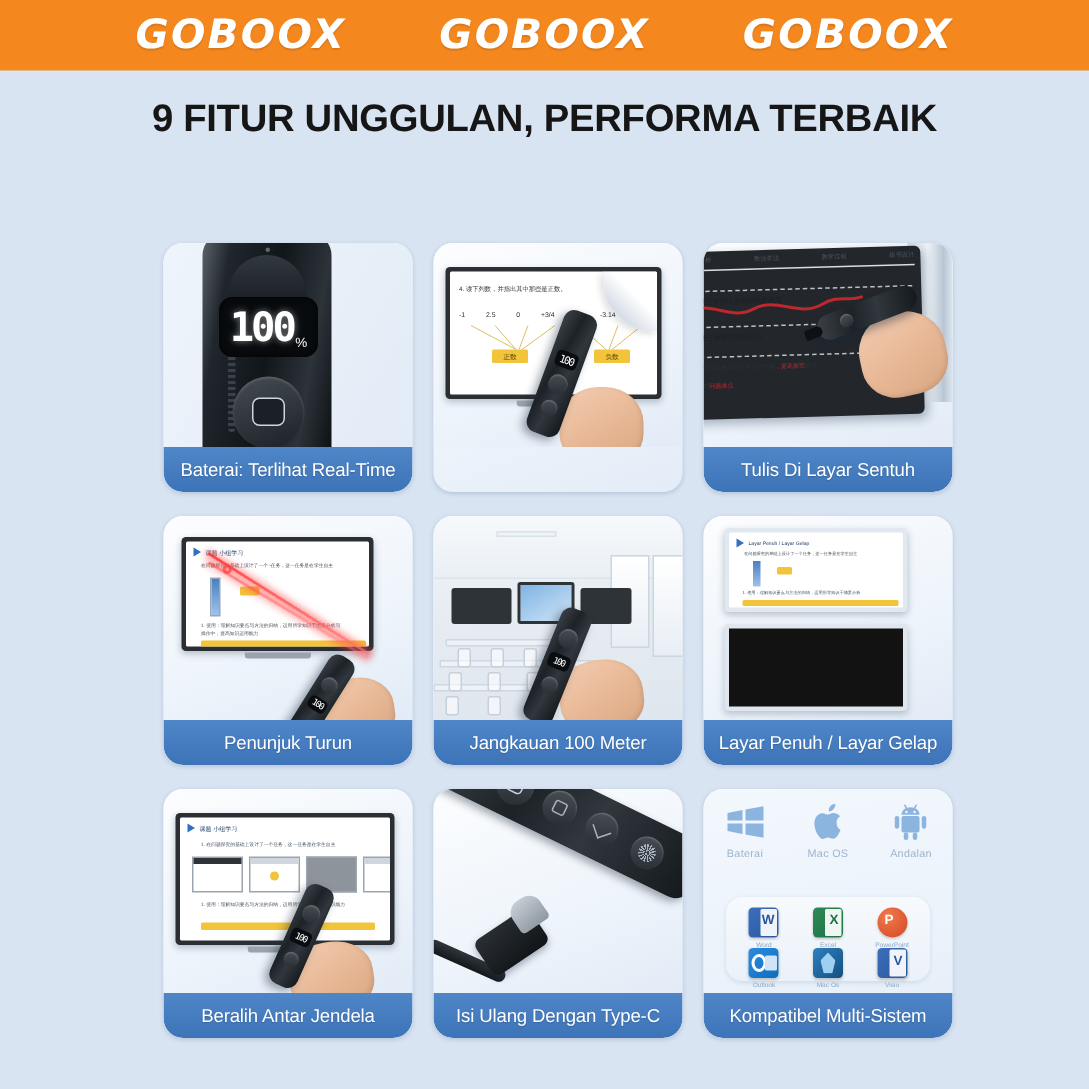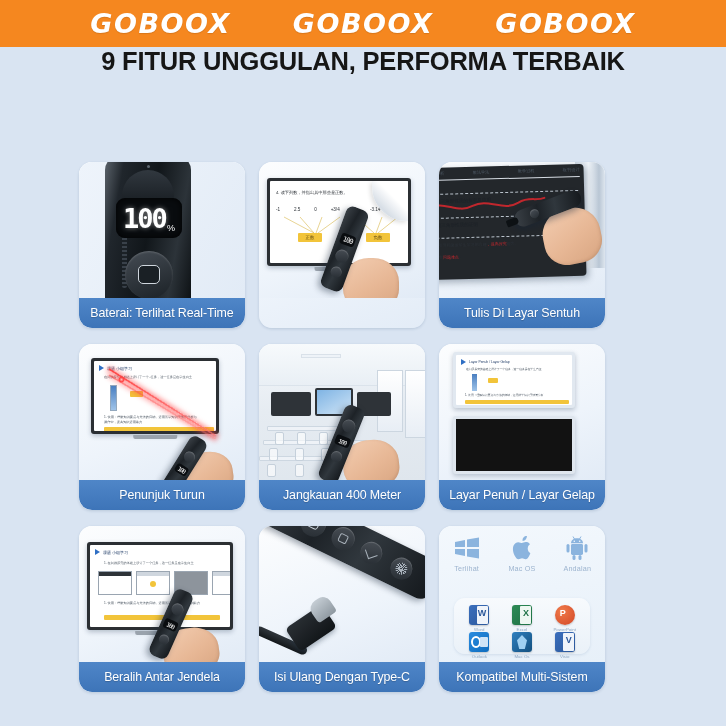--- a/index.html
+++ b/index.html
@@ -22,34 +22,34 @@
     color: #ffffff;
     font-size: 27px;
     font-weight: 800;
     font-style: italic;
     letter-spacing: 1.5px;
     font-family: "DejaVu Sans", sans-serif;
     text-shadow: 0 1px 1px rgba(0,0,0,.12);
   }
 
   
-  .titles { text-align: center; }
+  .titles { text-align: center; padding-top: 18px; }
   .title-main {
     font-size: 25.5px; font-weight: 700; color: #161616;
     letter-spacing: -0.2px; line-height: 1.1;
   }
   .title-sub {
     font-size: 23px; font-weight: 400; color: #1a1a1a;
     margin-top: 9px; letter-spacing: -0.1px;
   }
 
   
   .grid {
     position: absolute;
-    left: 79px; top: 162px;
+    left: 109px; top: 162px;
     width: 546px;
     display: grid;
     grid-template-columns: repeat(3, 166px);
     grid-template-rows: repeat(3, 166px);
     column-gap: 14px;
     row-gap: 16px;
   }
   .card {
     position: relative;
     width: 166px; height: 166px;
@@ -455,21 +455,21 @@
           <div class="chair" style="left:36px;top:120px;"></div>
           <div class="chair" style="left:64px;top:120px;"></div>
         </div>
         <div class="hand" style="left:84px;top:96px;width:56px;height:48px;transform:rotate(-6deg);"></div>
         <div class="pen" style="left:72px;top:60px;width:21px;height:80px;transform:rotate(22deg);">
           <div class="btn" style="left:4px;top:14px;width:13px;height:13px;"></div>
           <div class="disp" style="left:3px;top:32px;width:15px;height:10px;font-size:6px;">100</div>
           <div class="btn" style="left:5px;top:48px;width:11px;height:11px;"></div>
         </div>
       </div>
-      <div class="caption">Jangkauan 400 Meter</div>
+      <div class="caption">Jangkauan 100 Meter</div>
     </div>
 
     <div class="card">
       <div class="media">
         <div class="tv" style="left:14px;top:8px;width:122px;height:56px;background:#e1e8f0;padding:3px;">
           <div class="screen">
             <div class="slidehdr">
               <span class="tri"></span>
               <span style="font-size:3.4px;color:#1f3b66;">Layar Penuh / Layar Gelap</span>
             </div>
@@ -550,21 +550,21 @@
 
           <div class="os-item">
             <svg width="26" height="24" viewBox="0 0 26 24">
               <g fill="#8bb4de">
                 <path d="M1,6 L11,4 L11,11 L1,11 Z"></path>
                 <path d="M13,3.6 L25,1.5 L25,11 L13,11 Z"></path>
                 <path d="M1,13 L11,13 L11,20 L1,18 Z"></path>
                 <path d="M13,13 L25,13 L25,22.5 L13,20.4 Z"></path>
               </g>
             </svg>
-            <div class="os-label">Terlihat</div>
+            <div class="os-label">Baterai</div>
           </div>
 
           <div class="os-item">
             <svg width="26" height="24" viewBox="0 0 26 26">
               <g fill="#8bb4de">
                 <path d="M13.8,5.4c1.2,0,2.6-0.8,3.4-1.9c0.7-1,1.3-2.4,1.1-3.8c-1.3,0.1-2.8,0.9-3.7,1.9C13.8,2.6,13.2,4,13.8,5.4z"></path>
                 <path d="M19.2,13.4c0-3,2.4-4.4,2.5-4.5c-1.4-2-3.5-2.3-4.3-2.3c-1.8-0.2-3.5,1.1-4.5,1.1c-0.9,0-2.3-1-3.9-1
                   c-2,0-3.8,1.2-4.8,3C2.1,13.3,3.6,19,5.6,22.1c1,1.5,2.1,3.2,3.7,3.1c1.5-0.1,2-1,3.8-1c1.8,0,2.2,1,3.8,0.9
                   c1.6,0,2.6-1.5,3.5-3c1.1-1.7,1.6-3.4,1.6-3.5C22,18.6,19.2,17.5,19.2,13.4z"></path>
               </g>

